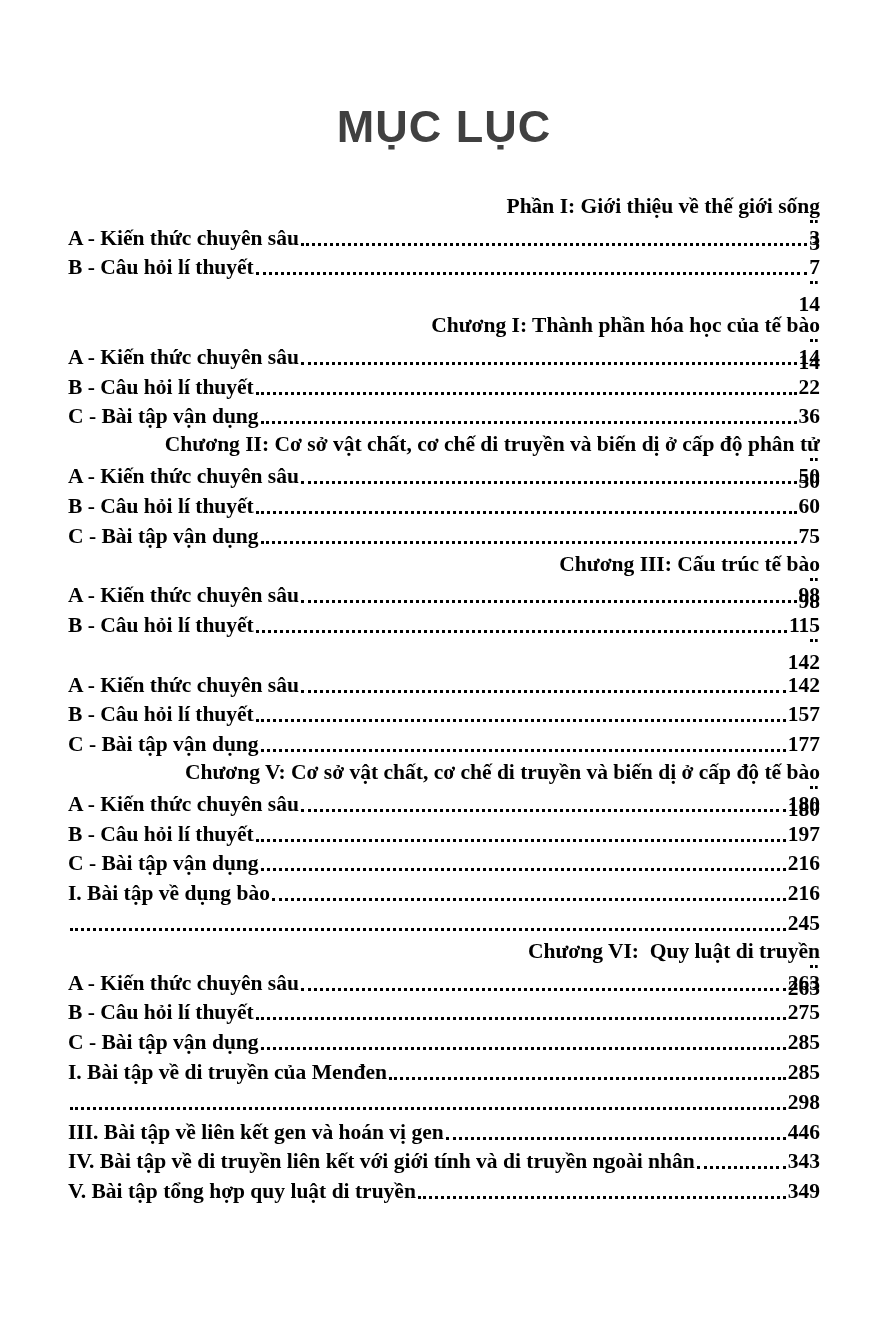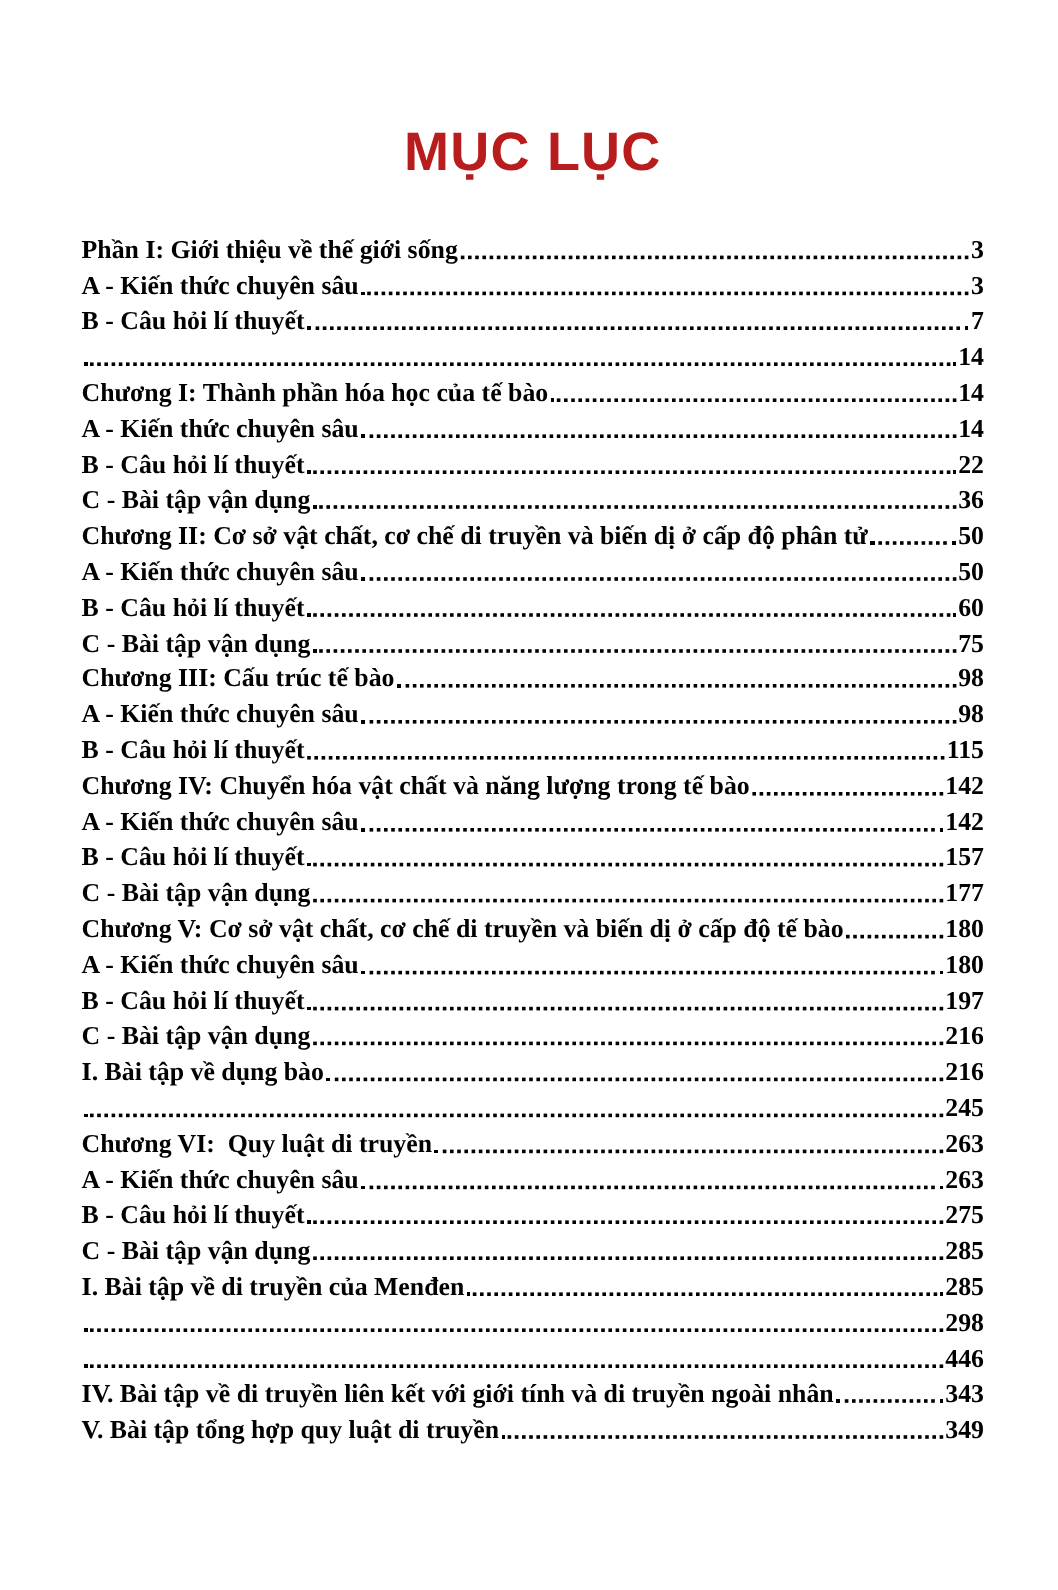--- a/index.html
+++ b/index.html
@@ -19,35 +19,36 @@
     color: #000000;
   }
   .doc-title {
     font-family: "Liberation Sans", sans-serif;
     font-weight: 800;
     font-size: 45px;
     line-height: 58px;
     letter-spacing: 1px;
     text-align: center;
     margin: 0 0 36px 0;
-    color: #b91c1c;
+    color: #404040;
   }
   .toc-list {
     width: 100%;
   }
   .toc-row {
     display: flex;
     align-items: flex-end;
     height: 29.8px;
     font-size: 21.5px;
     line-height: 28px;
     font-weight: 700;
   }
   .toc-row.bold {
     font-weight: 700;
+    flex-direction: column;
   }
   .toc-label {
     white-space: pre;
     flex: 0 0 auto;
   }
   .leader {
     flex: 1 1 auto;
     min-width: 8px;
     border-bottom: 3px dotted #000000;
     margin: 0 2px 6px 2px;
@@ -148,21 +149,20 @@
     <span class="toc-page">98</span>
   </div>
 
   <div class="toc-row">
     <span class="toc-label">B - Câu hỏi lí thuyết</span>
     <span class="leader"></span>
     <span class="toc-page">115</span>
   </div>
 
   <div class="toc-row bold">
-    <span class="toc-label">Chương IV: Chuyển hóa vật chất và năng lượng trong tế bào</span>
     <span class="leader"></span>
     <span class="toc-page">142</span>
   </div>
 
   <div class="toc-row">
     <span class="toc-label">A - Kiến thức chuyên sâu</span>
     <span class="leader"></span>
     <span class="toc-page">142</span>
   </div>
 
@@ -242,20 +242,21 @@
     <span class="leader"></span>
     <span class="toc-page">285</span>
   </div>
 
   <div class="toc-row">
     <span class="leader"></span>
     <span class="toc-page">298</span>
   </div>
 
   <div class="toc-row">
+    <span class="toc-label">III. Bài tập về liên kết gen và hoán vị gen</span>
     <span class="leader"></span>
     <span class="toc-page">446</span>
   </div>
 
   <div class="toc-row">
     <span class="toc-label">IV. Bài tập về di truyền liên kết với giới tính và di truyền ngoài nhân</span>
     <span class="leader"></span>
     <span class="toc-page">343</span>
   </div>
 

